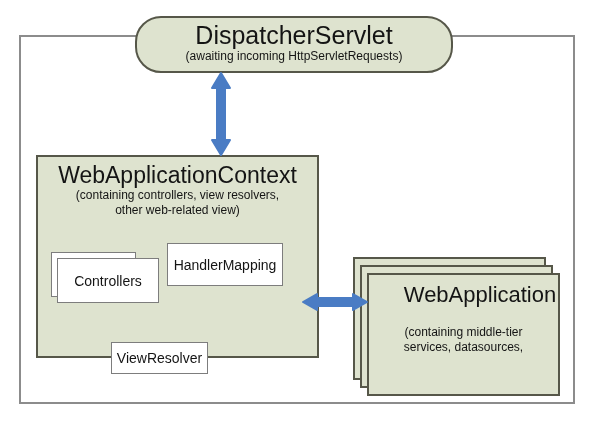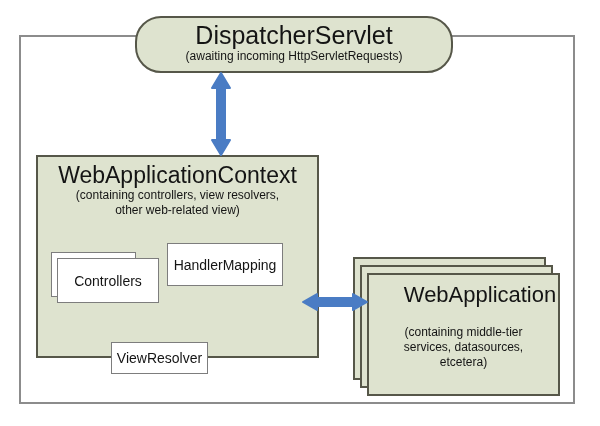--- a/index.html
+++ b/index.html
@@ -69,21 +69,20 @@
 
   <div class="abs gbox" style="left:353px; top:257px; width:193px; height:123px;"></div>
   <div class="abs gbox" style="left:360px; top:265px; width:193px; height:123px;"></div>
   <div class="abs gbox" style="left:367px; top:273px; width:193px; height:123px;">
     <div class="stack-titles">
       <div class="title-sm">WebApplication</div>
     </div>
     <div class="stack-subs">
       <div class="sub">(containing middle-tier</div>
       <div class="sub">services, datasources,</div>
-      <div class="sub">etcetera)</div>
     </div>
   </div>
 
   <svg class="arrow" style="left:205px; top:72px;" width="32" height="84" viewBox="0 0 32 84">
     <polygon points="16,1 25,16 20,16 20,68 25,68 16,83 7,68 12,68 12,16 7,16"></polygon>
   </svg>
 
   <svg class="arrow" style="left:302px; top:290px;" width="66" height="24" viewBox="0 0 66 24">
     <polygon points="1,12 15,4 15,8 51,8 51,4 65,12 51,20 51,16 15,16 15,20"></polygon>
   </svg>

